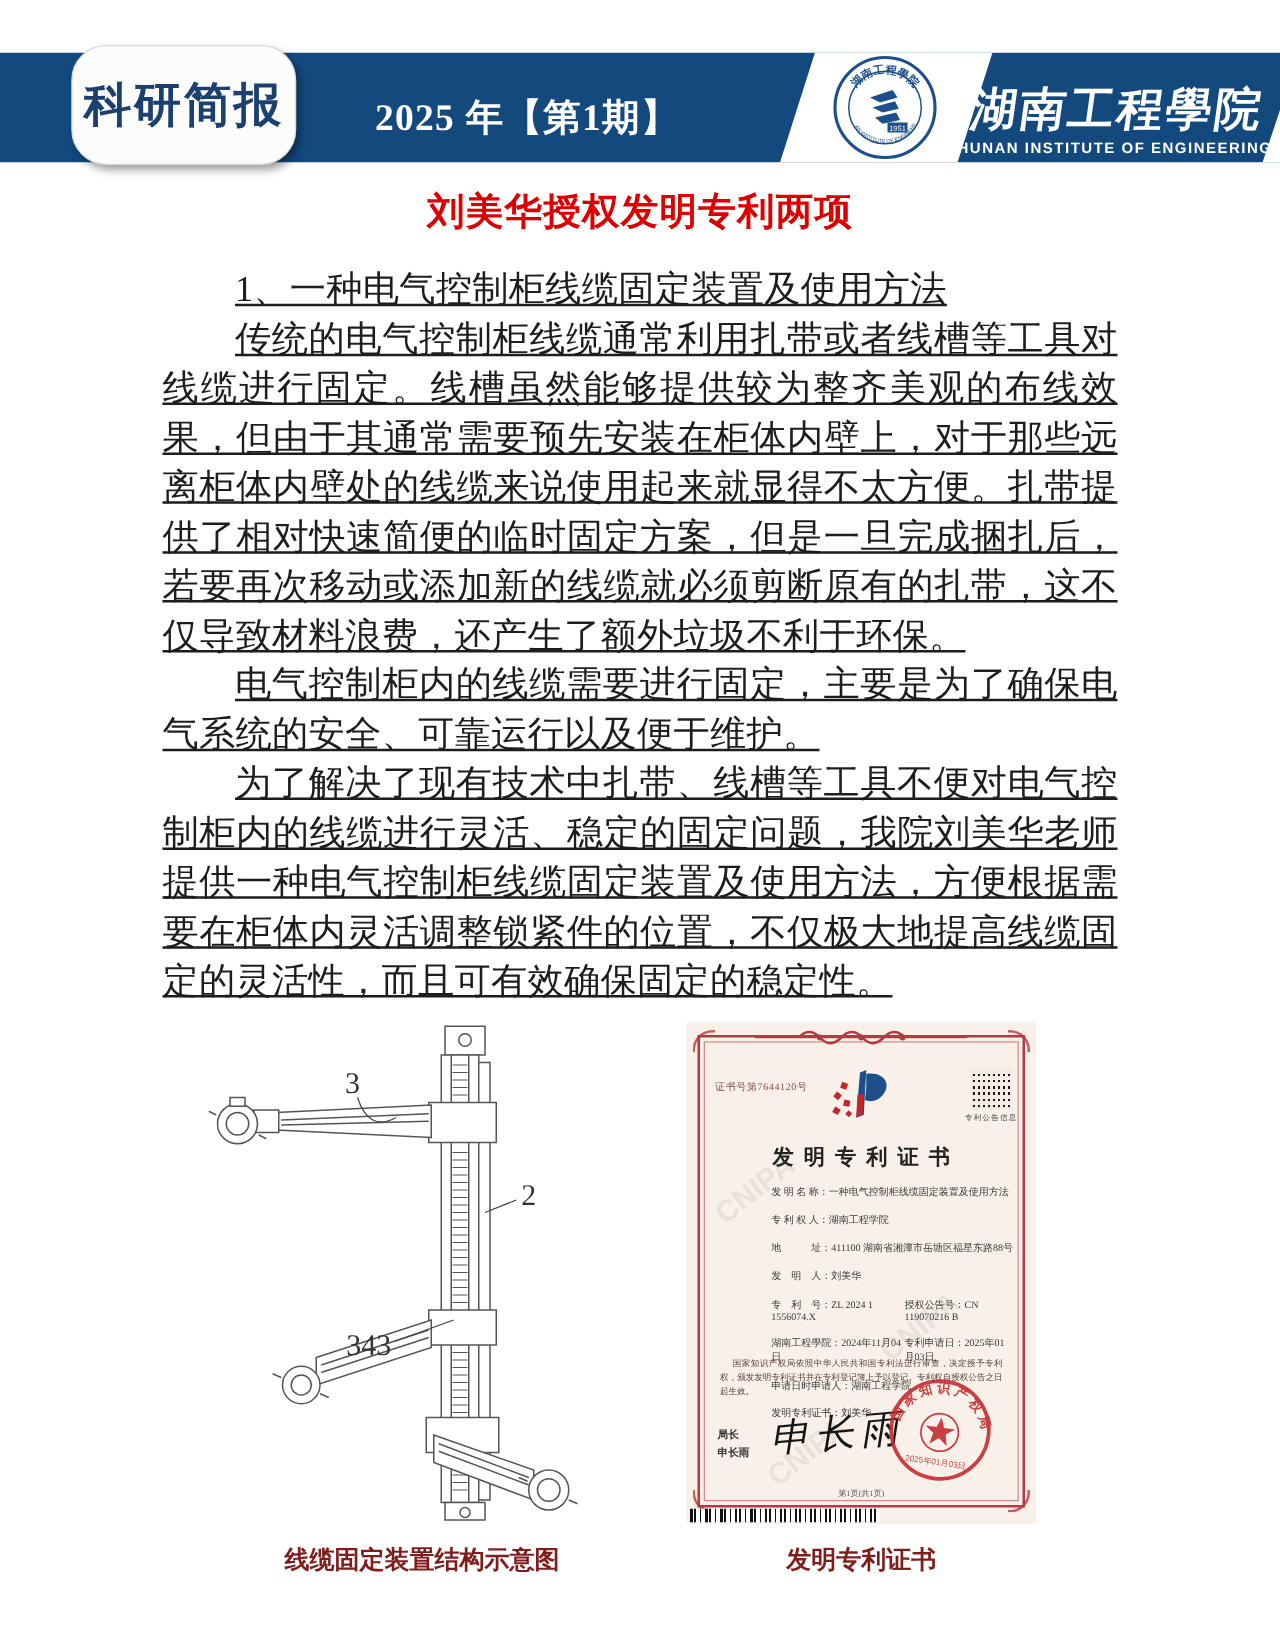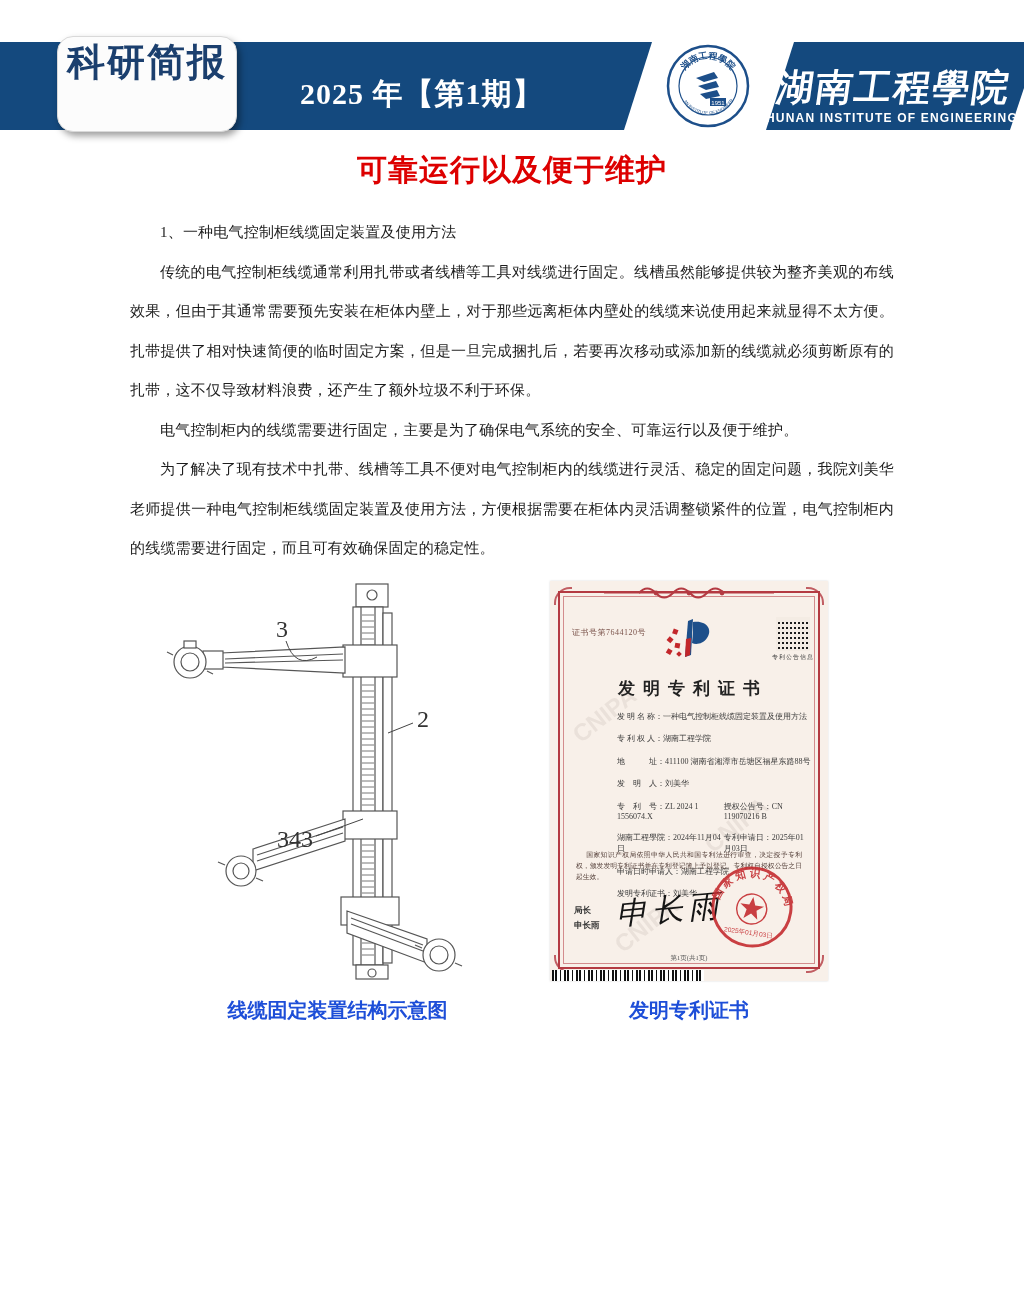--- a/index.html
+++ b/index.html
@@ -2,39 +2,39 @@
 <html><head>
 <meta charset="utf-8">
 <style>
   html,body{margin:0;padding:0;background:#fff;}
   .page{width:1024px;height:1312px;position:relative;background:#fff;overflow:hidden;
         font-family:"Liberation Serif","DejaVu Serif",serif;color:#1d1d1d;}
   
   .header{position:relative;height:130px;}
   .band-svg{position:absolute;left:0;top:42px;}
   .badge-box{position:absolute;left:57px;top:36px;width:178px;height:94px;background:#fcfcfc;
-             border:1px solid #d9d9d9;border-radius:16px;box-shadow:3px 4px 7px rgba(0,0,0,.38);
-             display:flex;align-items:flex-start;justify-content:center;}
+             border:1px solid #d9d9d9;border-radius:28px;box-shadow:3px 4px 7px rgba(0,0,0,.38);
+             display:flex;align-items:center;justify-content:center;}
   .badge-box span{font-size:38px;font-weight:bold;color:#1b3f6e;letter-spacing:2px;
                   font-family:"Liberation Serif",serif;}
   .issue{position:absolute;left:300px;top:74px;width:340px;text-align:left;color:#fff;
          font-size:30px;font-weight:bold;letter-spacing:1px;}
   
   .content{padding:0 130px;}
   .art-title{margin:22px 0 0;text-align:center;font-family:"Liberation Sans",sans-serif;
              font-weight:bold;font-size:30px;line-height:36px;color:#dd0000;letter-spacing:1px;}
-  .content p{margin:0;font-size:15px;line-height:39.5px;text-align:justify;
-             text-indent:2em;letter-spacing:.2px;}
+  .content p{margin:0;font-size:29px;line-height:39.5px;text-align:justify;
+             text-indent:2em;letter-spacing:.2px;text-decoration:underline;}
   p.sec-head{margin-top:25px;text-align:left;}
   
   .figures{display:flex;margin-top:12px;}
   .fig-left{margin-left:25px;width:365px;height:400px;}
   .fig-right{margin-left:auto;margin-right:66px;width:278px;height:400px;}
   .captions{display:flex;margin-top:16px;}
-  .cap{font-family:"Liberation Sans",sans-serif;font-weight:bold;font-size:20px;color:#1d4ed8;
+  .cap{font-family:"Liberation Sans",sans-serif;font-weight:bold;font-size:20px;color:#7f1d1d;
        text-align:center;}
   .cap1{width:365px;margin-left:25px;}
   .cap2{width:278px;margin-left:auto;margin-right:66px;}
   
   .cert{position:relative;width:278px;height:400px;background:#f8f0e9;overflow:hidden;
         box-shadow:0 0 2px rgba(0,0,0,.15);}
   .cert-frame{position:absolute;left:8px;top:10px;right:8px;bottom:12px;
               border:2px solid #b43a42;}
   .cert-frame2{position:absolute;left:13px;top:15px;right:13px;bottom:17px;
                border:1px solid rgba(180,58,66,.55);}
@@ -112,25 +112,25 @@
         <text x="10" y="18.5" text-anchor="middle" font-size="6" fill="#ffffff" font-family="Liberation Sans,sans-serif">1951</text>
       </g>
     </svg>
     <div class="badge-box">
       <span>科研简报</span>
     </div>
     <div class="issue">2025 年【第1期】</div>
   </div>
 
   <div class="content">
-    <div class="art-title">可靠运行以及便于维护</div>
+    <div class="art-title">刘美华授权发明专利两项</div>
     <p class="sec-head">1、一种电气控制柜线缆固定装置及使用方法</p>
     <p>传统的电气控制柜线缆通常利用扎带或者线槽等工具对线缆进行固定。线槽虽然能够提供较为整齐美观的布线效果，但由于其通常需要预先安装在柜体内壁上，对于那些远离柜体内壁处的线缆来说使用起来就显得不太方便。扎带提供了相对快速简便的临时固定方案，但是一旦完成捆扎后，若要再次移动或添加新的线缆就必须剪断原有的扎带，这不仅导致材料浪费，还产生了额外垃圾不利于环保。</p>
     <p>电气控制柜内的线缆需要进行固定，主要是为了确保电气系统的安全、可靠运行以及便于维护。</p>
-    <p>为了解决了现有技术中扎带、线槽等工具不便对电气控制柜内的线缆进行灵活、稳定的固定问题，我院刘美华老师提供一种电气控制柜线缆固定装置及使用方法，方便根据需要在柜体内灵活调整锁紧件的位置，电气控制柜内的线缆需要进行固定，而且可有效确保固定的稳定性。</p>
+    <p>为了解决了现有技术中扎带、线槽等工具不便对电气控制柜内的线缆进行灵活、稳定的固定问题，我院刘美华老师提供一种电气控制柜线缆固定装置及使用方法，方便根据需要在柜体内灵活调整锁紧件的位置，不仅极大地提高线缆固定的灵活性，而且可有效确保固定的稳定性。</p>
 
     <div class="figures">
 
       <svg class="fig-left" viewBox="0 0 365 400">
         <g fill="#ffffff" stroke="#555" stroke-width="1.2">
 
           <rect x="201" y="3" width="32" height="23"></rect>
           <circle cx="217" cy="14" r="5"></circle>
 
           <rect x="198" y="26" width="30" height="358"></rect>

